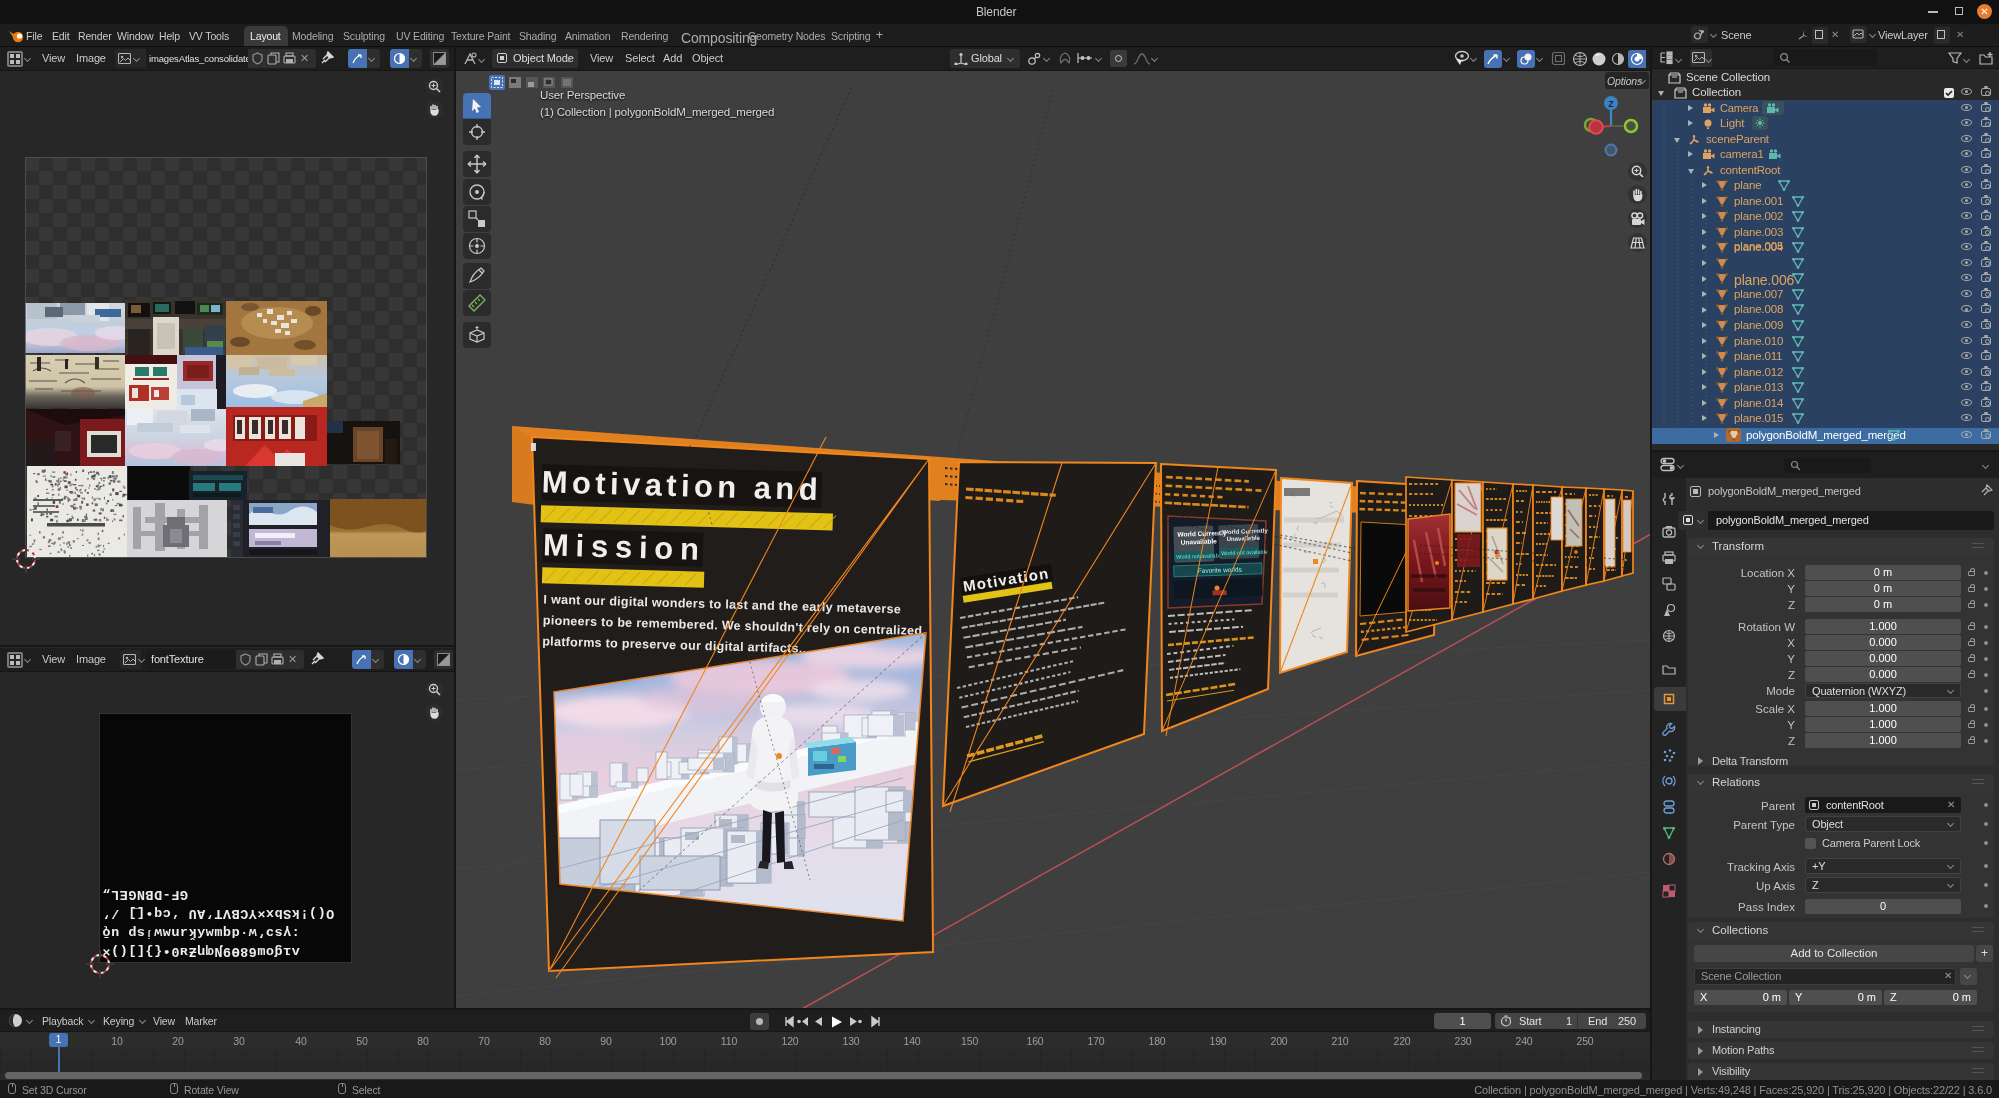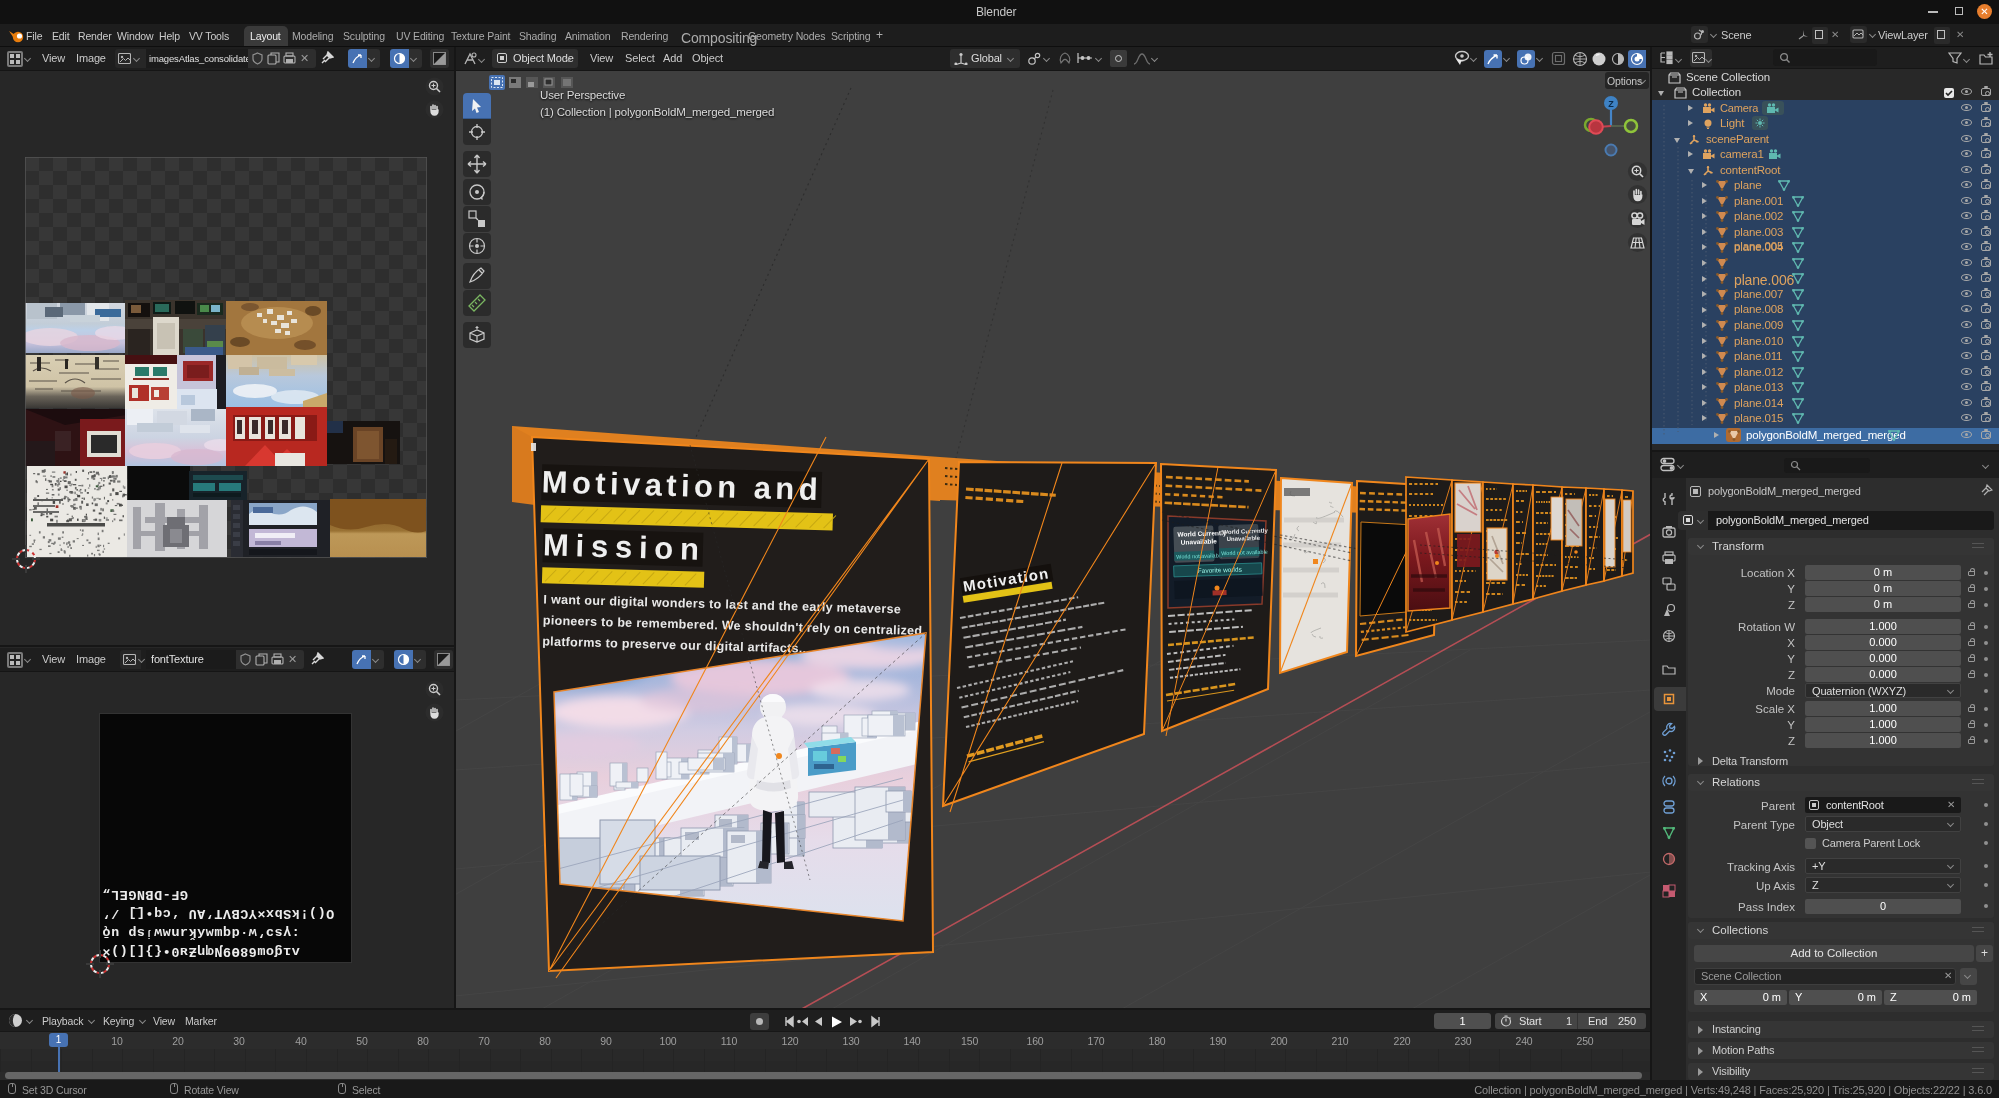--- a/index.html
+++ b/index.html
@@ -1351,21 +1351,21 @@
       <rect x="2" y="3" width="5" height="4" fill="#2a2a2a"></rect>
       <rect x="17" y="1" width="12" height="11" fill="#565656"></rect>
       <rect x="19" y="6" width="6" height="5" fill="#9a9a9a"></rect>
       <rect x="34" y="1" width="12" height="11" fill="#565656"></rect>
       <rect x="36" y="3" width="7" height="6" fill="#2e2e2e" stroke="#9a9a9a"></rect>
       <rect x="52" y="1" width="12" height="11" fill="#565656"></rect>
       <rect x="54" y="3" width="8" height="7" fill="#8a8a8a" opacity="0.6"></rect>
     </g>
   </svg>
 <div class="ab" style="left:1605px;top:72px;width:44px;height:17px;background:#252525;border-radius:3px;"></div>
-<div class="t" style="left:1607px;top:75px;color:#c5c5c5;font-size:10.5px;">Options</div>
+<div class="t" style="left:1607px;top:75px;color:#c5c5c5;font-size:10.5px;font-style:italic;">Options</div>
 <div class="chevsm" style="left:1640px;top:78px;"></div>
 
 <div class="t" style="left:540px;top:89px;color:#dcdcdc;font-size:11.5px;text-shadow:0 1px 2px #000;">User Perspective</div>
 <div class="t" style="left:540px;top:106px;color:#dcdcdc;font-size:11.5px;text-shadow:0 1px 2px #000;">(1) Collection | polygonBoldM_merged_merged</div>
 
 <div class="ab" style="left:463px;top:93px;width:28px;height:26px;background:#4772b3;border-radius:4px 4px 0 0;border-bottom:1px solid #35598c;"></div>
 <svg class="ab" style="left:470px;top:98px;" width="14" height="16" viewBox="0 0 14 16">
     <path d="M3 1 L11 9 L7 9.5 L9 14 L6.5 15 L5 10.5 L2 13 Z" fill="#f2f2f2"></path>
   </svg>
 <div class="ab" style="left:463px;top:119px;width:28px;height:26px;background:#2b2b2b;border-radius:0 0 4px 4px;"></div>

